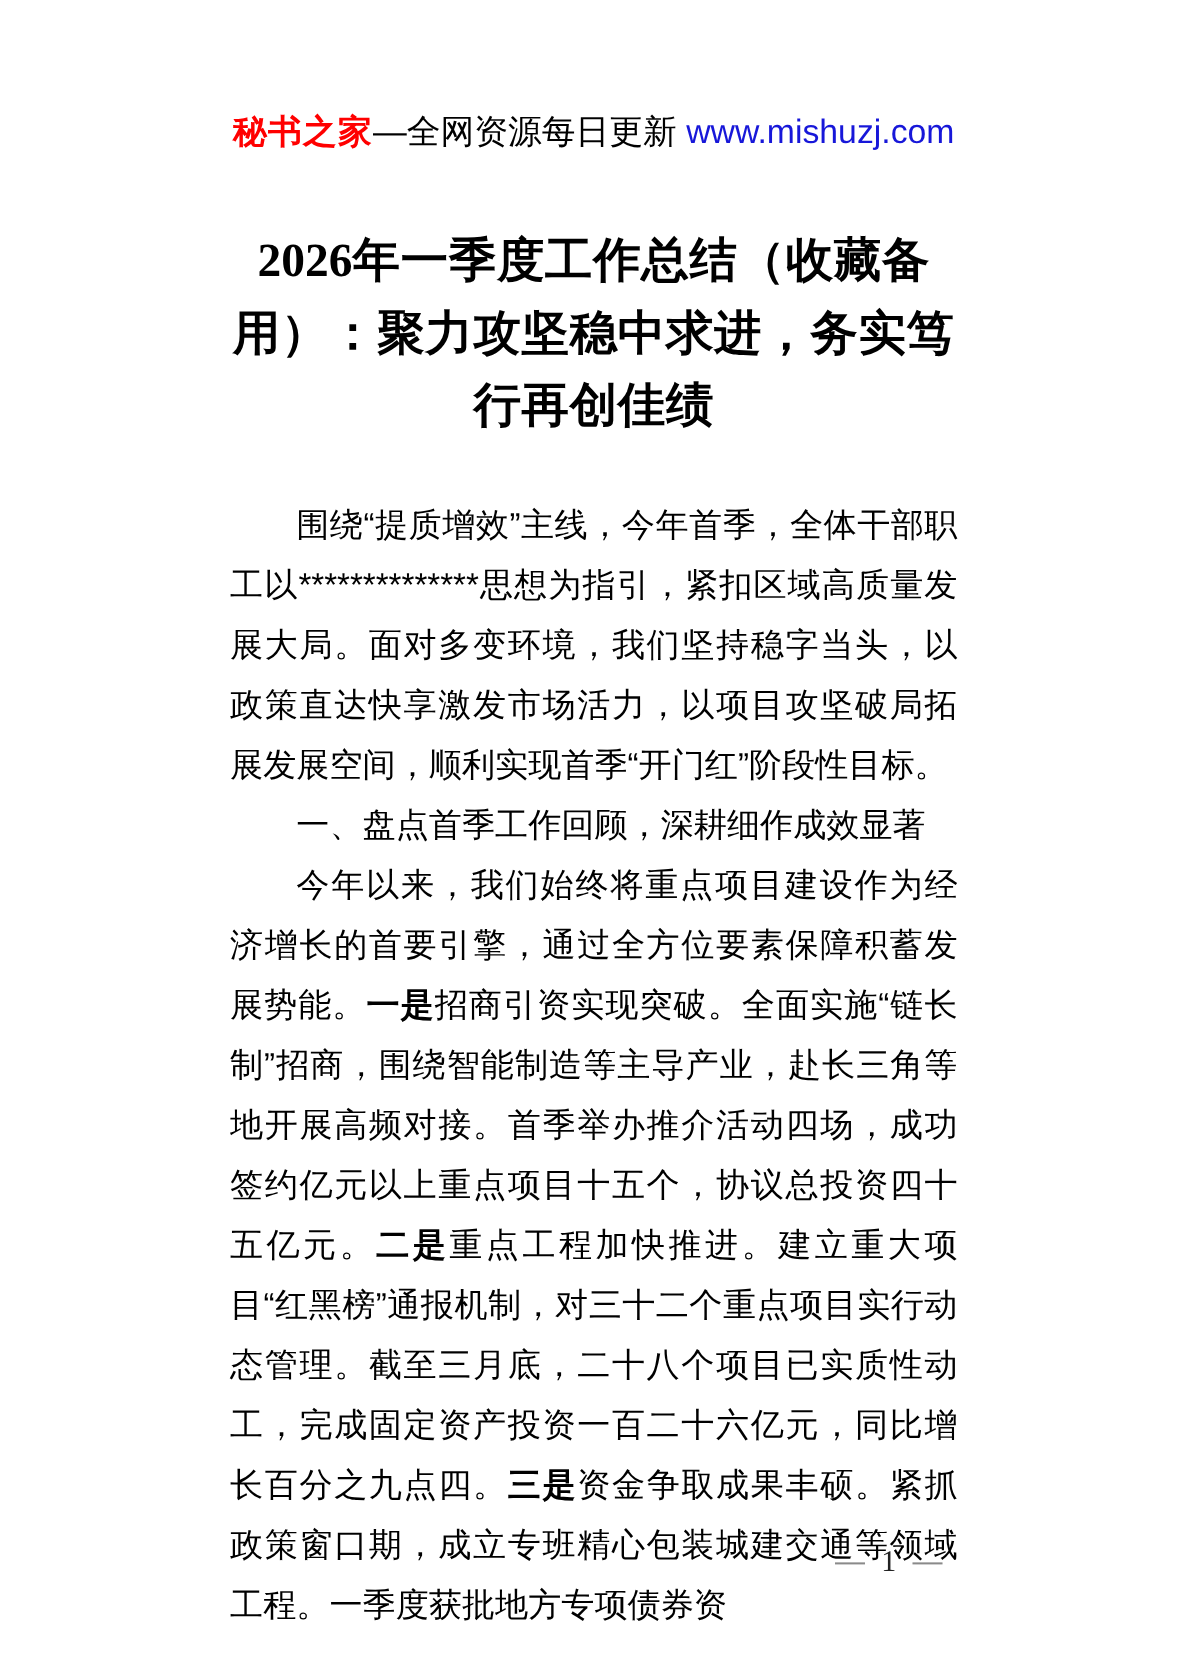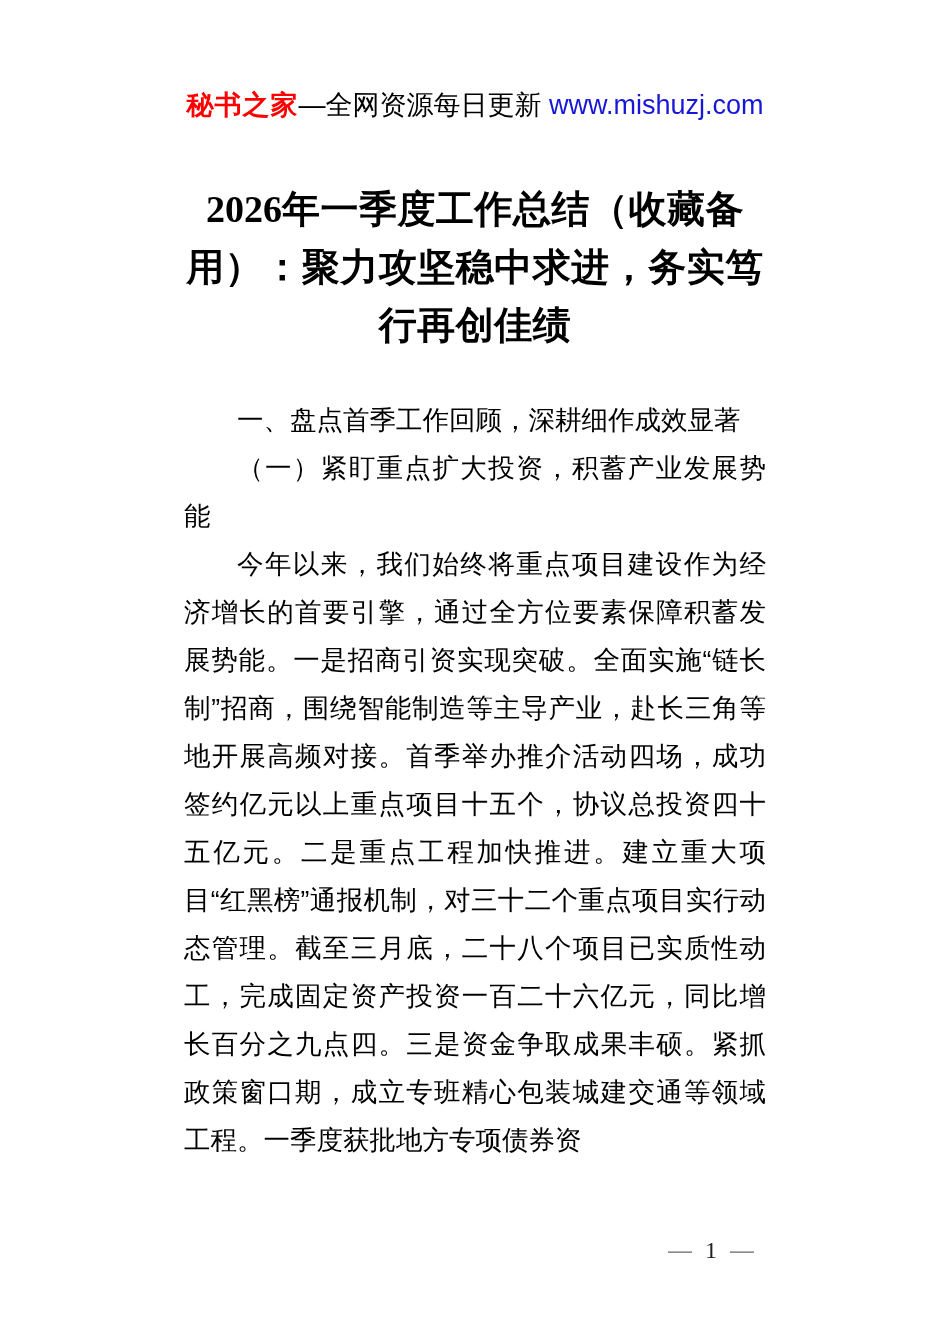--- a/index.html
+++ b/index.html
@@ -48,21 +48,21 @@
     font-size: 26.5px;
     line-height: 48px;
     text-align: justify;
   }
   .doc-body p {
     margin: 0;
     padding: 0;
     text-indent: 2em;
   }
   .doc-body p.h2 { font-weight: normal; }
-  .run-b { font-weight: normal; }
+  .run-b { font-weight: bold; }
   .page-number {
     position: absolute;
     top: 1236px;
     right: 130px;
     font-size: 24px;
     line-height: 28px;
     white-space: nowrap;
   }
   .pn-dash { color: #8a8a8a; }
   .pn-num {
@@ -76,22 +76,22 @@
 
 <div class="page">
 
   <div class="doc-header">
     <span class="site-name">秘书之家</span><span class="tagline">—全网资源每日更新 </span><span class="site-url">www.mishuzj.com</span>
   </div>
 
   <h1 class="doc-title"><span class="run-num">2026</span><span>年一季度工作总结（收藏备用）：聚力攻坚稳中求进，务实笃行再创佳绩</span></h1>
 
   <div class="doc-body">
+    <p><span>围绕“提质增效”主线，今年首季，全体干部职工以**************思想为指引，紧扣区域高质量发展大局。面对多变环境，我们坚持稳字当头，以政策直达快享激发市场活力，以项目攻坚破局拓展发展空间，顺利实现首季“开门红”阶段性目标。</span></p>
     <p class="h2">一、盘点首季工作回顾，深耕细作成效显著</p>
-    <p>（一）紧盯重点扩大投资，积蓄产业发展势能</p>
     <p><span>今年以来，我们始终将重点项目建设作为经济增长的首要引擎，通过全方位要素保障积蓄发展势能。</span><span class="run-b">一是</span><span>招商引资实现突破。全面实施“链长制”招商，围绕智能制造等主导产业，赴长三角等地开展高频对接。首季举办推介活动四场，成功签约亿元以上重点项目十五个，协议总投资四十五亿元。</span><span class="run-b">二是</span><span>重点工程加快推进。建立重大项目“红黑榜”通报机制，对三十二个重点项目实行动态管理。截至三月底，二十八个项目已实质性动工，完成固定资产投资一百二十六亿元，同比增长百分之九点四。</span><span class="run-b">三是</span><span>资金争取成果丰硕。紧抓政策窗口期，成立专班精心包装城建交通等领域工程。一季度获批地方专项债券资</span></p>
   </div>
 
   <div class="page-number">
     <span class="pn-dash">—</span><span class="pn-num">1</span><span class="pn-dash">—</span>
   </div>
 
 </div>
 
 </body></html>

